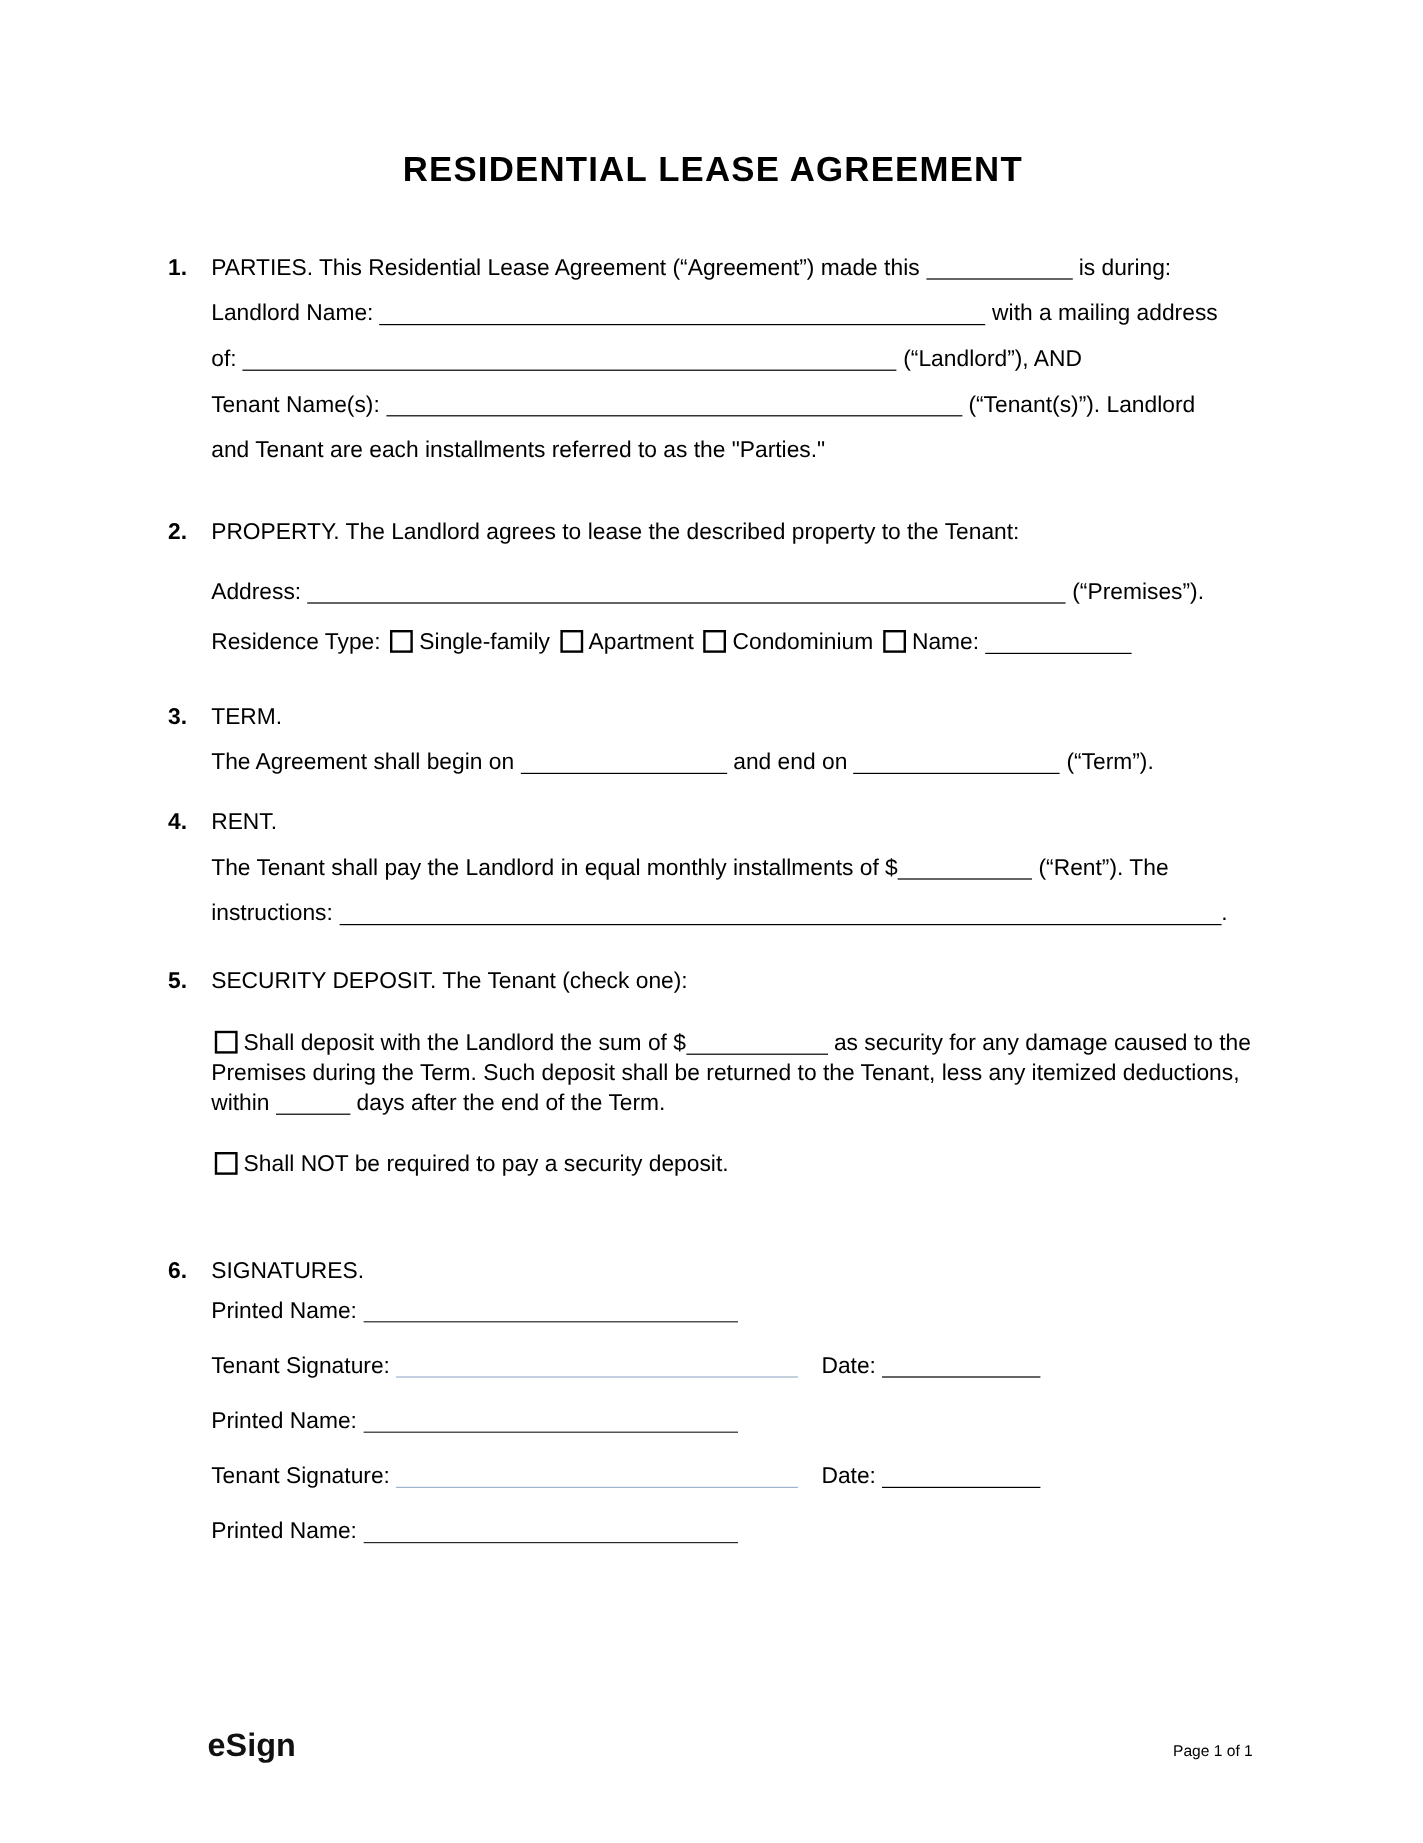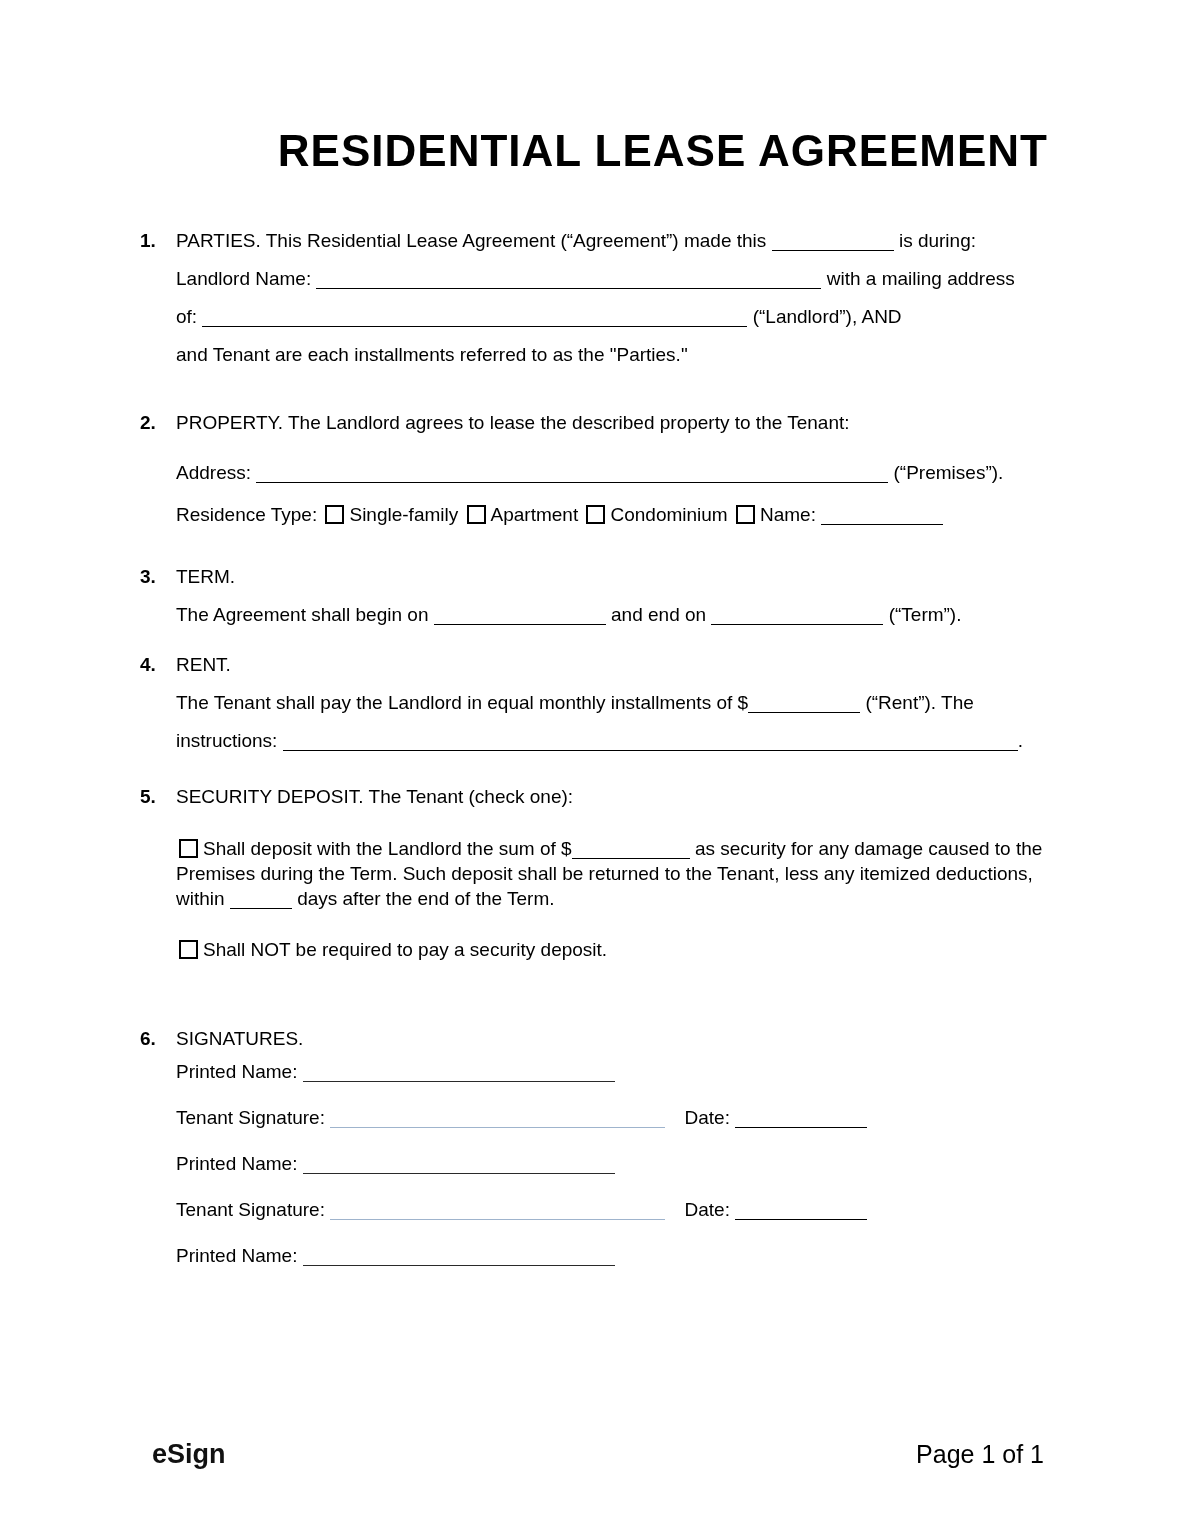--- a/index.html
+++ b/index.html
@@ -7,22 +7,22 @@
     position:relative;
     width:1186px;height:1536px;
     background:#ffffff;
     font-family:"Liberation Sans","DejaVu Sans",sans-serif;
     font-size:19px;color:#000;
     box-sizing:border-box;
     padding:126px 138px 0 140px;
     overflow:hidden;
   }
   .title{
-    font-size:44px;font-weight:bold;letter-spacing:1px;
-    text-align:right;margin:0 0 46px 0;
+    font-size:29px;font-weight:bold;letter-spacing:1px;
+    text-align:center;margin:0 0 46px 0;
   }
   .sect{display:grid;grid-template-columns:36px 1fr;}
   .sect .num{font-weight:bold;line-height:38px;}
   .line{line-height:38px;}
   .b{font-weight:normal;}
   .blank{
     display:inline-block;height:20px;vertical-align:-4px;
     border-bottom:1.6px solid #000;
   }
   .blank.sig{border-bottom:1.4px solid #9fb4cd;}
@@ -38,25 +38,25 @@
   .tight2{line-height:25px;margin-top:26px;}
   .sec-parties{margin-bottom:30px;}
   .sec-property{margin-bottom:24px;}
   .sec-term{margin-bottom:12px;}
   .sec-rent{margin-bottom:18px;}
   .sec-signatures{margin-top:58px;}
   .sigrow{line-height:28px;margin-top:14px;margin-bottom:18px;}
   .printedrow{line-height:28px;margin-bottom:18px;}
   .datelbl{margin-left:14px;}
   .footer{
-    position:absolute;left:152px;right:142px;bottom:66px;
+    position:absolute;left:173px;right:142px;bottom:66px;
     display:flex;justify-content:space-between;align-items:baseline;
   }
   .brand{font-size:27px;font-weight:bold;color:#111;}
-  .pagenum{font-size:25px;}
+  .pagenum{font-size:13px;}
 </style>
 </head>
 <body>
 
 <div class="page">
 
   <h1 class="title">RESIDENTIAL LEASE AGREEMENT</h1>
 
   <div class="sect sec-parties">
     <div class="num">1.</div>
@@ -69,20 +69,25 @@
       </div>
       <div class="line">
         <span>Landlord Name:</span>
         <span class="blank" style="width:505px"></span>
         <span>with a mailing address</span>
       </div>
       <div class="line">
         <span>of:</span>
         <span class="blank" style="width:545px"></span>
         <span>(“Landlord”), AND</span>
+      </div>
+      <div class="line">
+        <span>Tenant Name(s):</span>
+        <span class="blank" style="width:480px"></span>
+        <span>(“Tenant(s)”). Landlord</span>
       </div>
       <div class="line">
         <span>and Tenant are each installments referred to as the "Parties."</span>
       </div>
     </div>
   </div>
 
   <div class="sect sec-property">
     <div class="num">2.</div>
     <div class="content">

